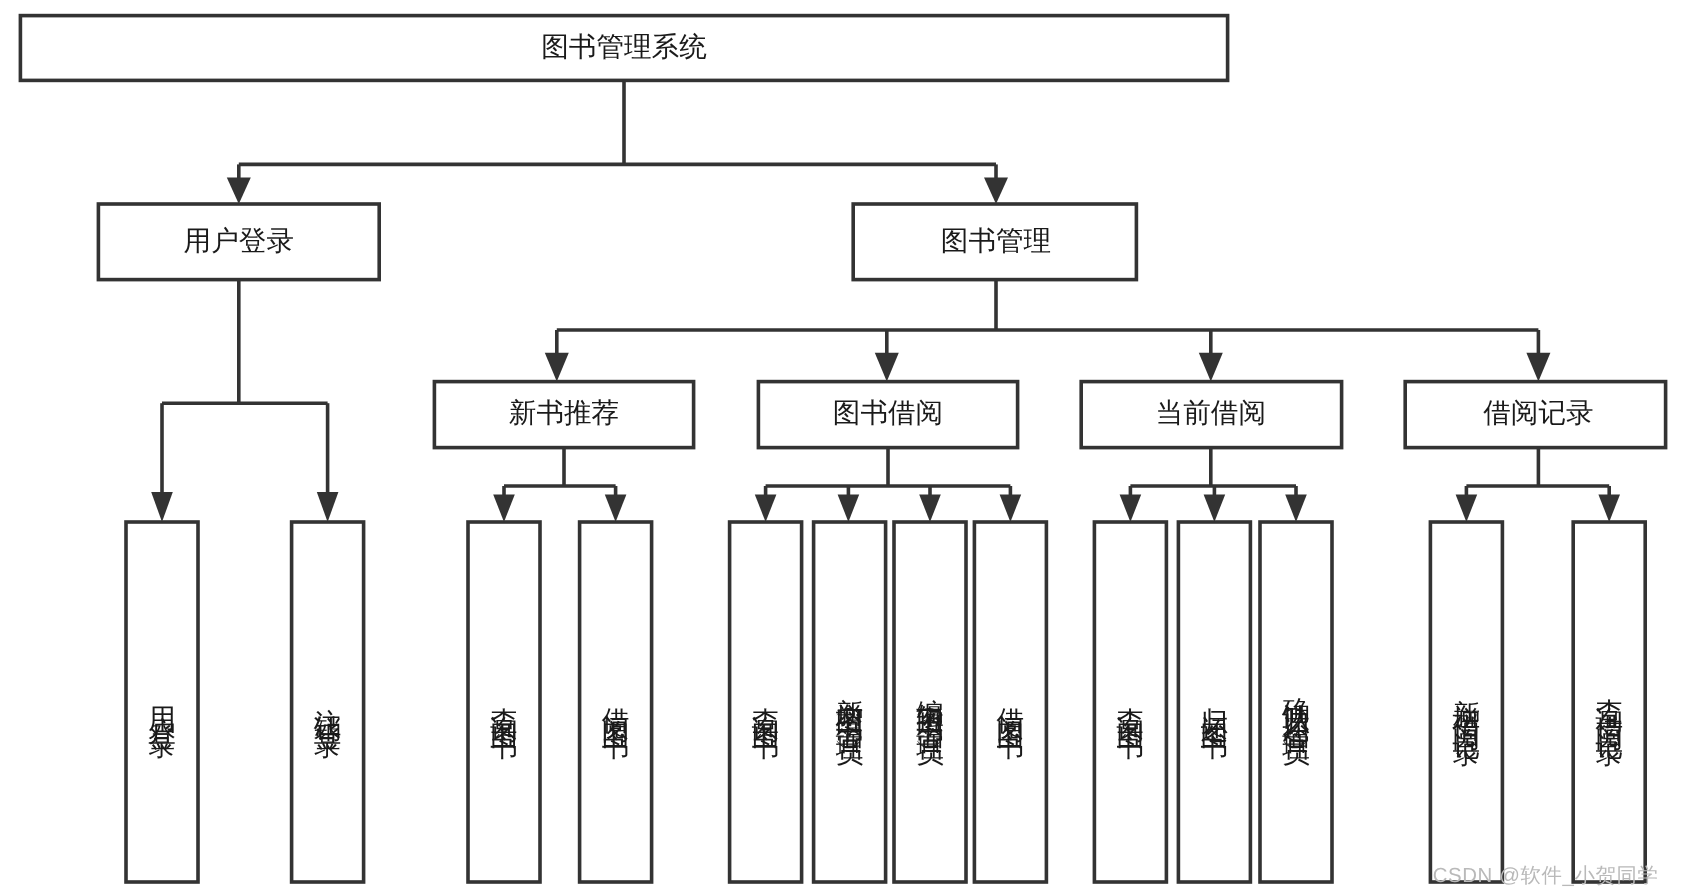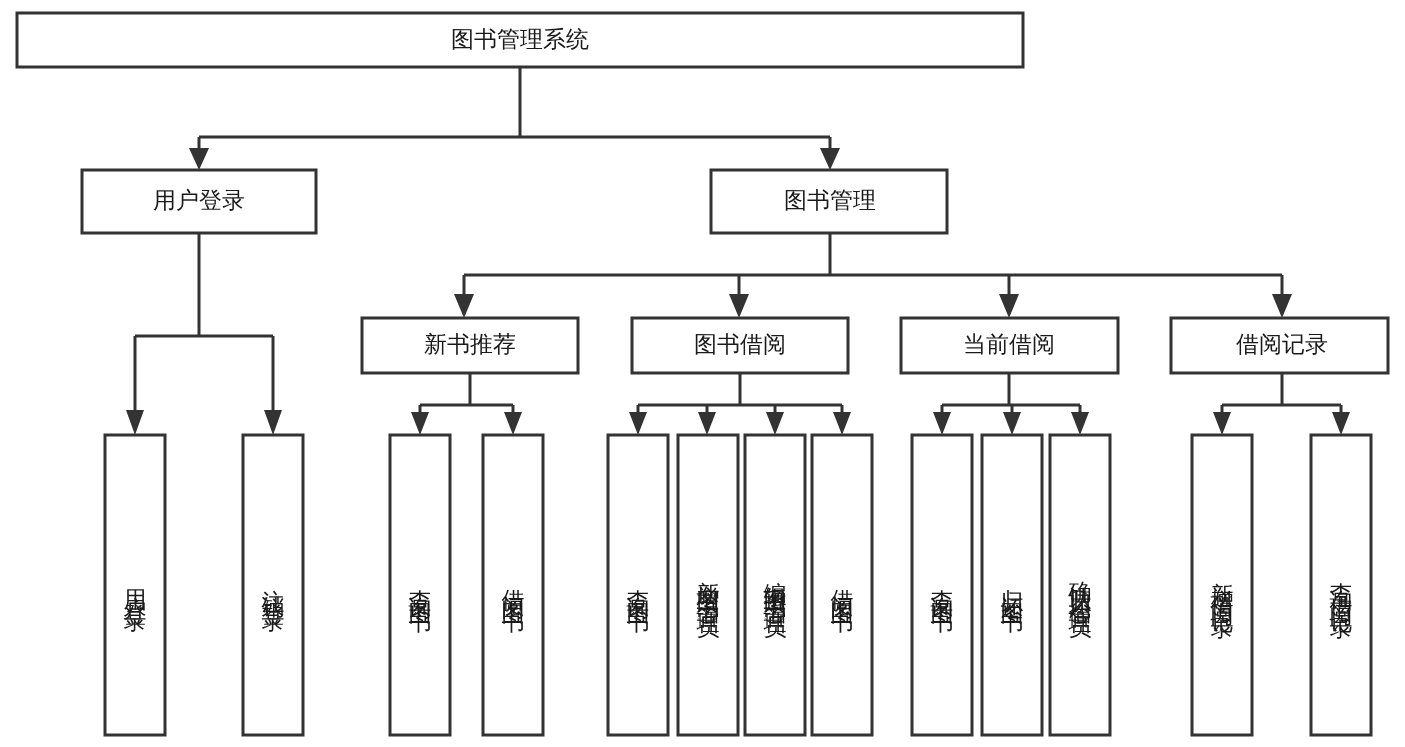--- a/index.html
+++ b/index.html
@@ -230,13 +230,14 @@
   <div class="leaf-label-wrap" style="left:1050px; top:435px; width:60px; height:300px;">
     <span class="leaf-label tall">确认归还（管理员）</span>
   </div>
   <div class="leaf-label-wrap" style="left:1192px; top:435px; width:60px; height:300px;">
     <span class="leaf-label">新增借阅记录</span>
   </div>
   <div class="leaf-label-wrap" style="left:1311px; top:435px; width:60px; height:300px;">
     <span class="leaf-label">查询借阅记录</span>
   </div>
 
+  <div class="watermark">CSDN @软件_小贺同学</div>
 </div>
 
 </body></html>

